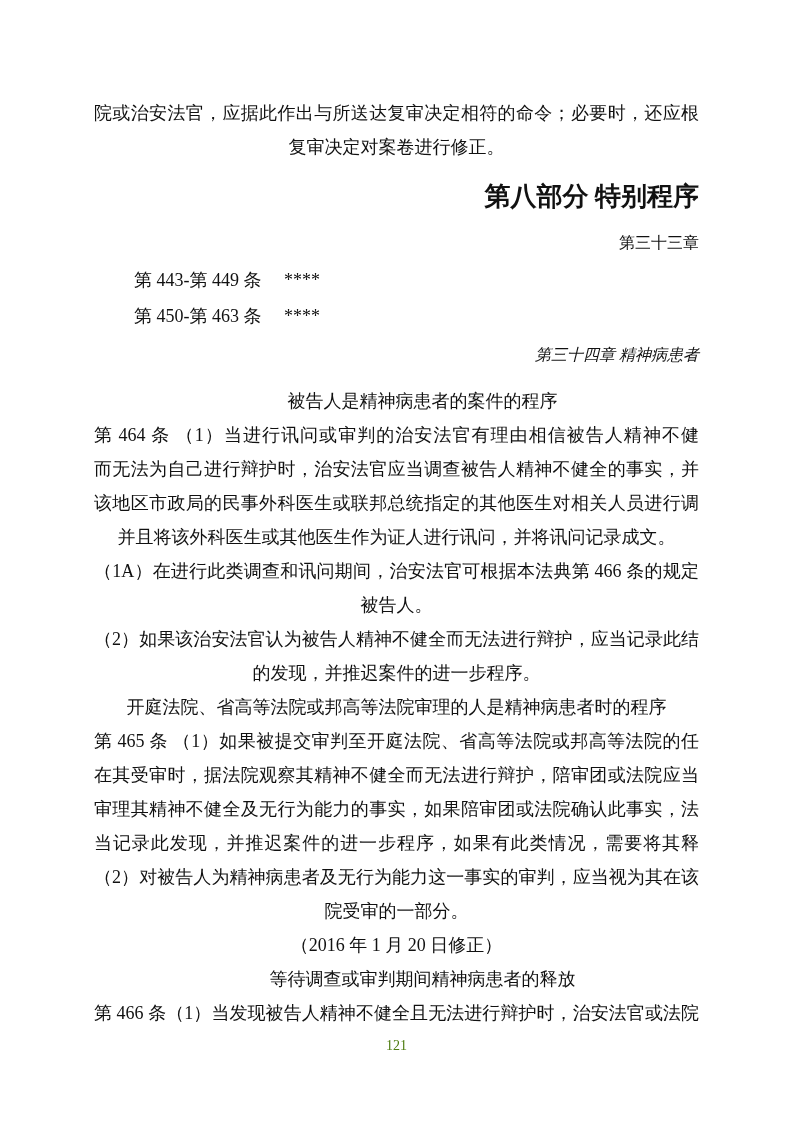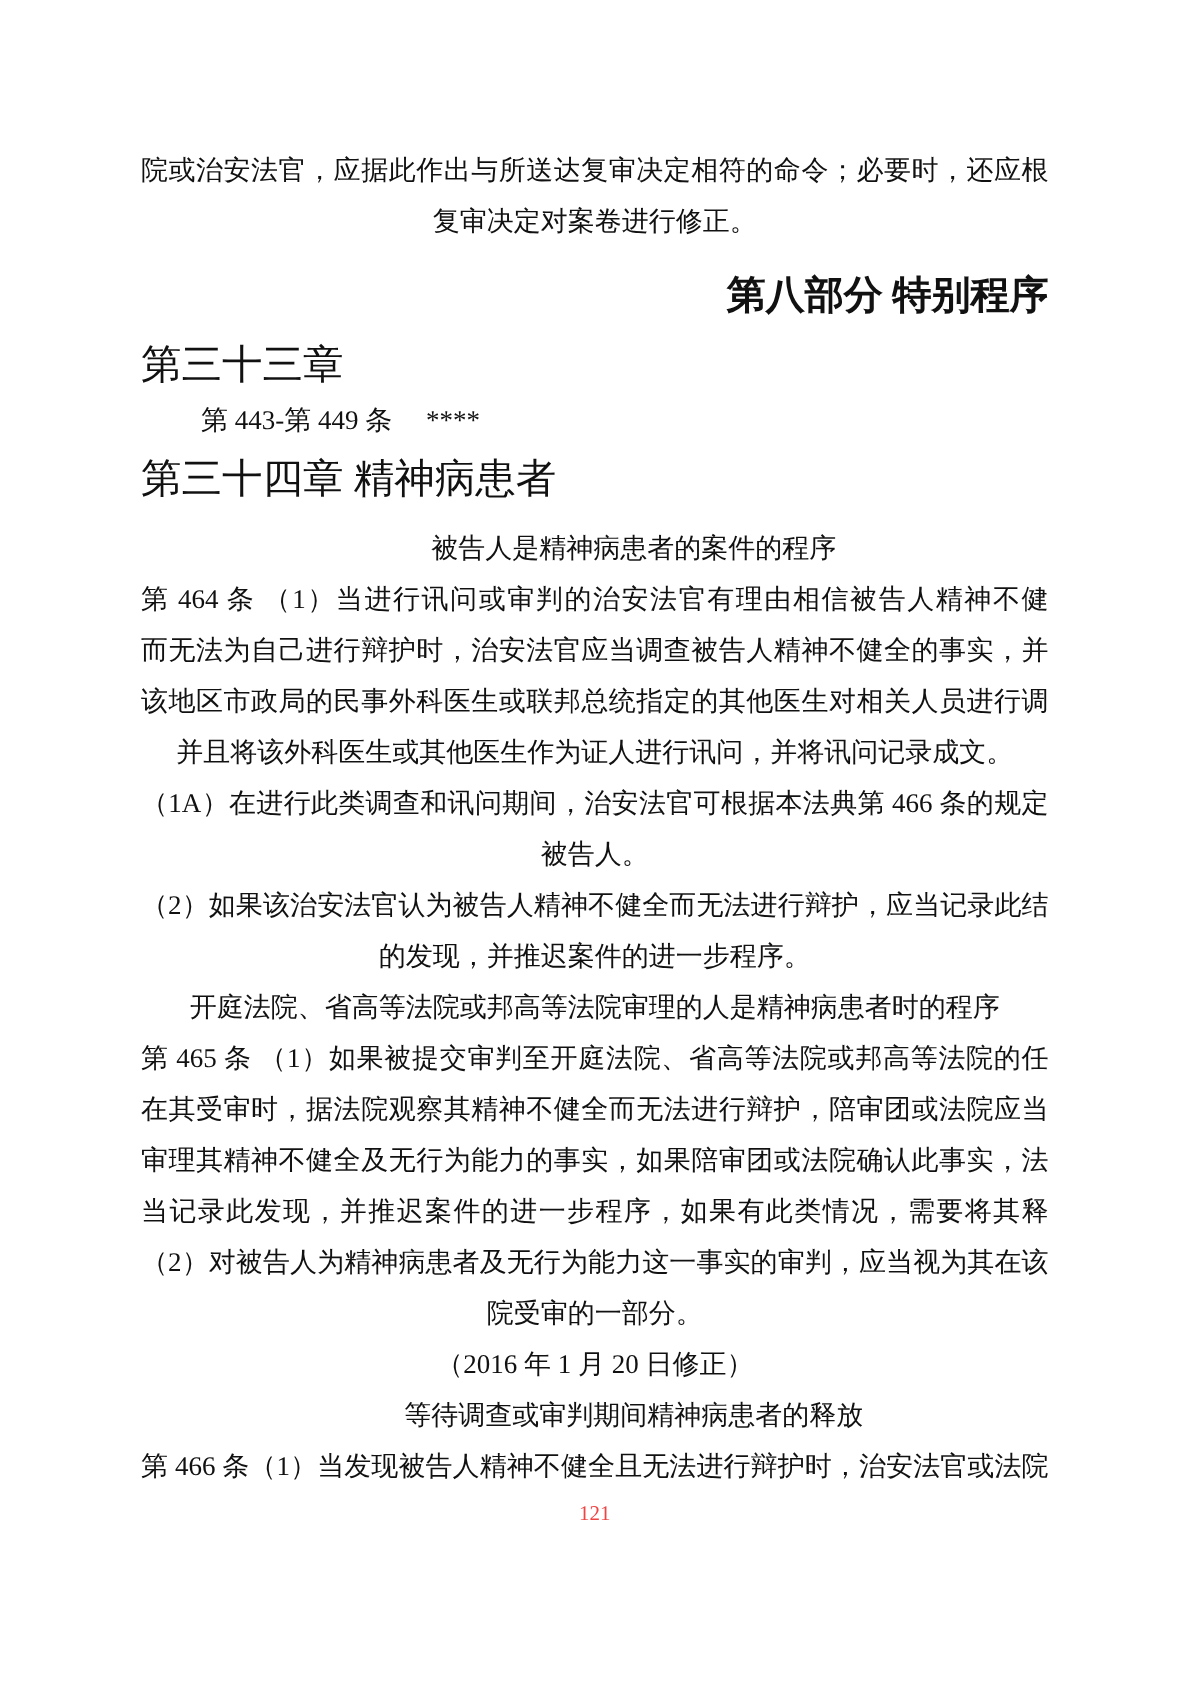--- a/index.html
+++ b/index.html
@@ -44,70 +44,72 @@
   }
   .part-heading {
     margin-top: 10px;
     font-size: 26px;
     font-weight: bold;
     line-height: 46px;
     height: 46px;
     text-align: right;
   }
   .chapter-heading {
-    font-size: 27px;
+    font-size: 16px;
     font-weight: normal;
     line-height: 38px;
     height: 38px;
-    text-align: left;
+    text-align: right;
   }
   .chapter-heading.first {
     margin-top: 4px;
   }
   .chapter-heading.second {
     margin-top: 2px;
+    font-style: italic;
   }
   .section-list {
   }
   .list-line {
     font-size: 18px;
     line-height: 36px;
     height: 36px;
     padding-left: 40px;
     white-space: pre-wrap;
     overflow: hidden;
   }
   .main-stream {
     margin-top: 10px;
   }
   .page-number {
     margin-top: 6px;
     text-align: center;
     font-size: 14px;
     line-height: 20px;
-    color: #ef4444;
+    color: #4d7c0f;
   }
 </style>
 </head>
 <body>
 
 <div class="page">
   <div class="content">
 
     <div id="top-paragraph">
         <div class="body-line full">院或治安法官，应据此作出与所送达复审决定相符的命令；必要时，还应根据该</div>
         <div class="body-line">复审决定对案卷进行修正。</div>
       </div>
 
     <div class="part-heading">第八部分 特别程序</div>
 
     <div class="chapter-heading first">第三十三章</div>
 
     <div id="section-list" class="section-list">
         <div class="list-line">第 443-第 449 条　 ****</div>
+        <div class="list-line">第 450-第 463 条　 ****</div>
       </div>
 
     <div class="chapter-heading second">第三十四章 精神病患者</div>
 
     <div id="main-stream" class="main-stream">
         <div class="body-line subhead-bold">被告人是精神病患者的案件的程序</div>
         <div class="body-line full">第 464 条 （1）当进行讯问或审判的治安法官有理由相信被告人精神不健全，因</div>
         <div class="body-line full">而无法为自己进行辩护时，治安法官应当调查被告人精神不健全的事实，并安排</div>
         <div class="body-line full">该地区市政局的民事外科医生或联邦总统指定的其他医生对相关人员进行调查，</div>
         <div class="body-line">并且将该外科医生或其他医生作为证人进行讯问，并将讯问记录成文。</div>

